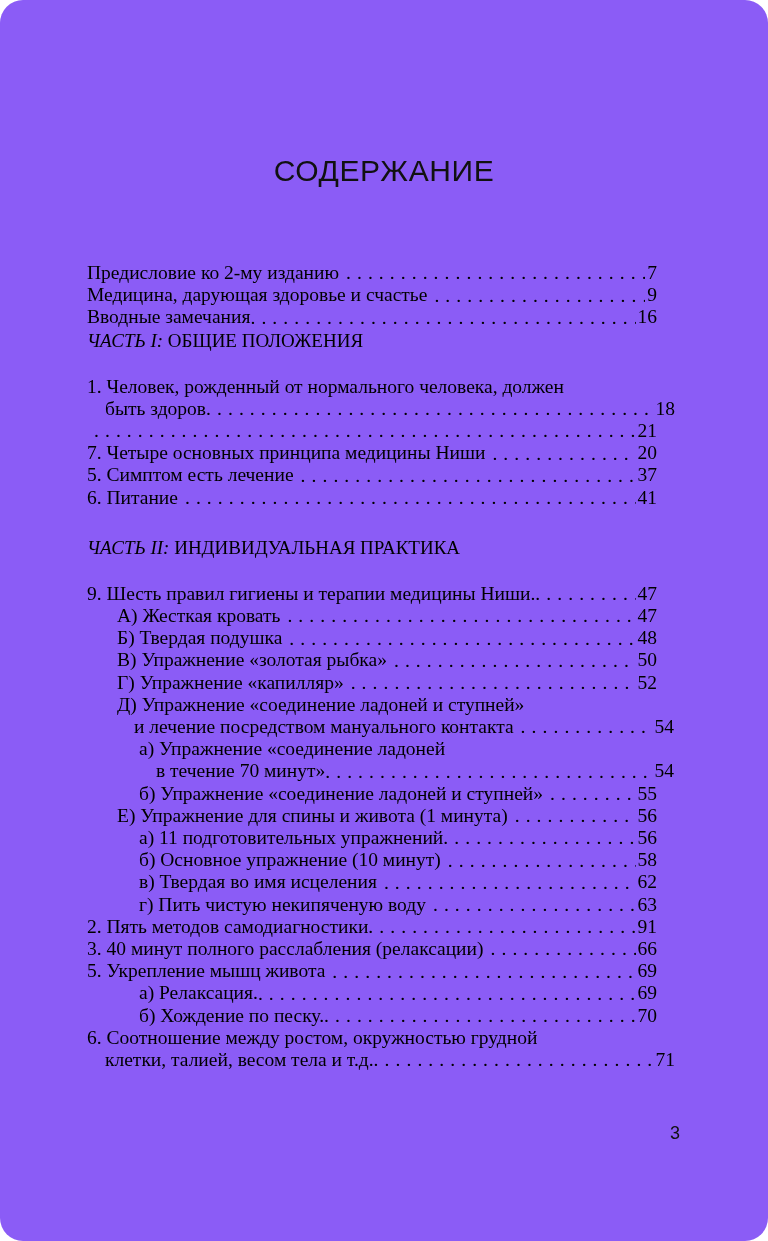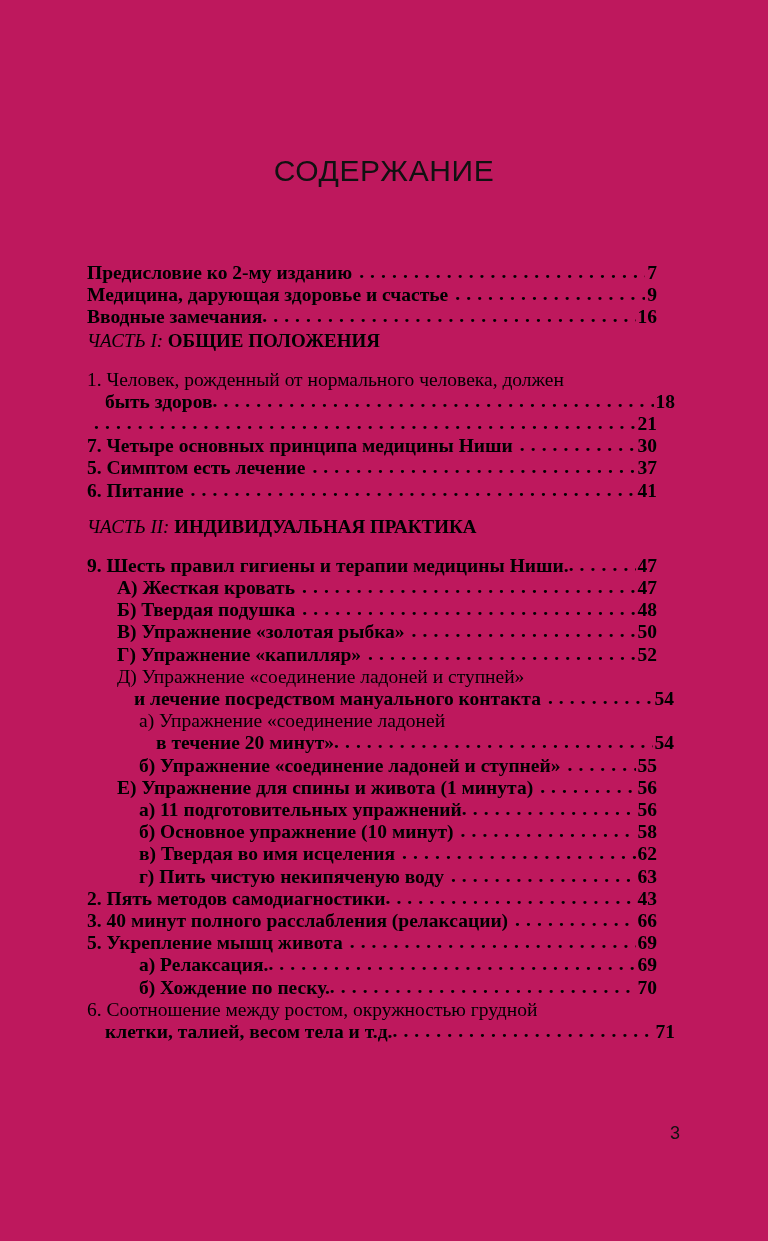--- a/index.html
+++ b/index.html
@@ -14,21 +14,22 @@
     font-family: "Liberation Serif", "DejaVu Serif", serif;
     color: #000000;
     overflow: hidden;
   }
 
   .page {
     position: absolute;
     left: 0; top: 0;
     width: 768px;
     height: 1241px;
-    background: #be185d;
+    background: #8b5cf6;
+    border-radius: 23px;
   }
 
   
   .toc-title {
     position: absolute;
     left: 0;
     top: 156px;
     width: 768px;
     text-align: center;
     font-family: "Liberation Sans", "DejaVu Sans", sans-serif;
@@ -41,51 +42,50 @@
 
   
   .toc-body {
     position: absolute;
     left: 87px;
     top: 262px;
     width: 570px;
   }
 
   .toc-block { margin: 0; padding: 0; }
-  .toc-block + .part-heading { margin-top: 13px; }
-  .part-heading + .toc-block { margin-top: 16px; }
+  .toc-block + .part-heading { margin-top: 27px; }
+  .part-heading + .toc-block { margin-top: 23px; }
 
   
   .part-heading {
     font-family: "Liberation Serif", "DejaVu Serif", serif;
     font-size: 19px;
     line-height: 24px;
     white-space: nowrap;
   }
   .part-heading .part-label {
     font-weight: 400;
     font-style: italic;
   }
   .part-heading .part-name {
-    font-weight: 700;
+    font-weight: 400;
   }
 
   
   .entry {
     font-size: 19.5px;
     line-height: 22.2px;
     position: relative;
   }
 
   
   .row {
     display: flex;
-    align-items: flex-start;
+    align-items: center;
     width: 100%;
-    font-weight: bold;
   }
   .row .label {
     white-space: pre;
     flex: 0 1 auto;
   }
   .row .leader {
     flex: 1 1 auto;
     overflow: hidden;
     height: 1em;
     margin: 0 1px;
@@ -183,21 +183,21 @@
           <div class="entry lvl0">
             <div class="row gap">
               <span class="leader"></span>
               <span class="page-num">21</span>
             </div>
           </div>
           <div class="entry lvl0">
             <div class="row gap">
               <span class="label">7. Четыре основных принципа медицины Ниши</span>
               <span class="leader"></span>
-              <span class="page-num">30</span>
+              <span class="page-num">20</span>
             </div>
           </div>
           <div class="entry lvl0">
             <div class="row gap">
               <span class="label">5. Симптом есть лечение</span>
               <span class="leader"></span>
               <span class="page-num">37</span>
             </div>
           </div>
           <div class="entry lvl0">
@@ -249,21 +249,21 @@
             <div class="wrap-line">Д) Упражнение «соединение ладоней и ступней»</div>
             <div class="row gap cont">
               <span class="label">и лечение посредством мануального контакта</span>
               <span class="leader"></span>
               <span class="page-num">54</span>
             </div>
           </div>
           <div class="entry lvl2">
             <div class="wrap-line">а) Упражнение «соединение ладоней</div>
             <div class="row nogap cont">
-              <span class="label">в течение 20 минут»</span>
+              <span class="label">в течение 70 минут»</span>
               <span class="leader"></span>
               <span class="page-num">54</span>
             </div>
           </div>
           <div class="entry lvl2">
             <div class="row gap">
               <span class="label">б) Упражнение «соединение ладоней и ступней»</span>
               <span class="leader"></span>
               <span class="page-num">55</span>
             </div>
@@ -300,21 +300,21 @@
             <div class="row gap">
               <span class="label">г) Пить чистую некипяченую воду</span>
               <span class="leader"></span>
               <span class="page-num">63</span>
             </div>
           </div>
           <div class="entry lvl0">
             <div class="row nogap">
               <span class="label">2. Пять методов самодиагностики</span>
               <span class="leader"></span>
-              <span class="page-num">43</span>
+              <span class="page-num">91</span>
             </div>
           </div>
           <div class="entry lvl0">
             <div class="row gap">
               <span class="label">3. 40 минут полного расслабления (релаксации)</span>
               <span class="leader"></span>
               <span class="page-num">66</span>
             </div>
           </div>
           <div class="entry lvl0">

